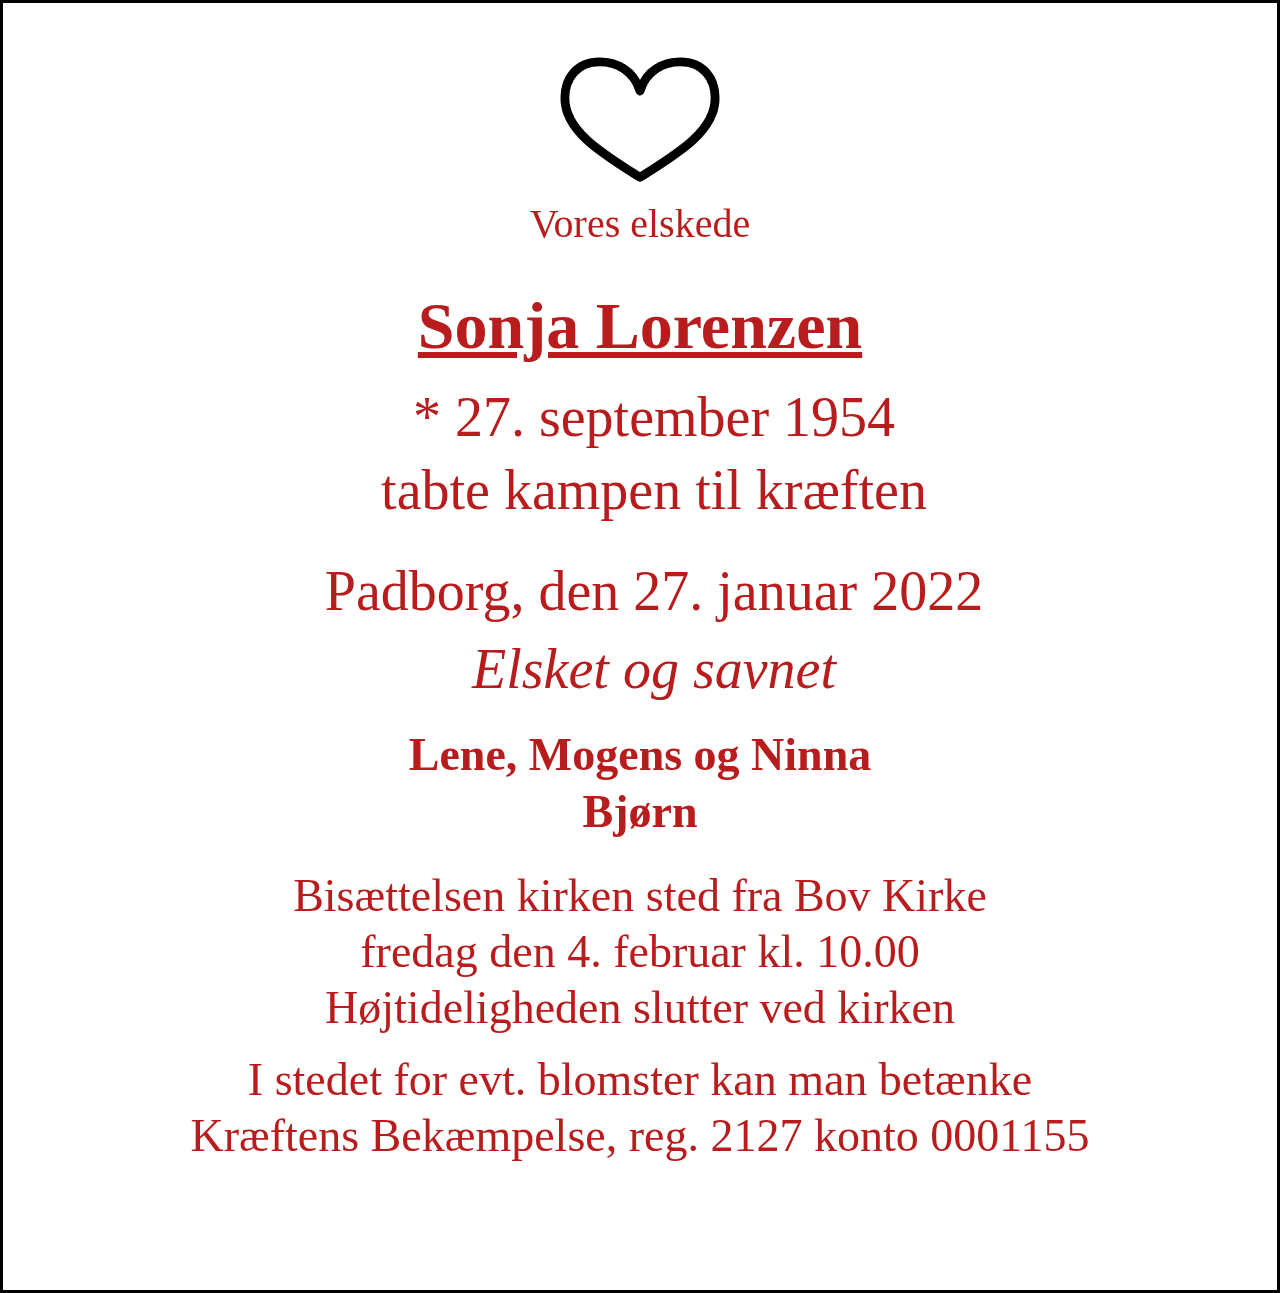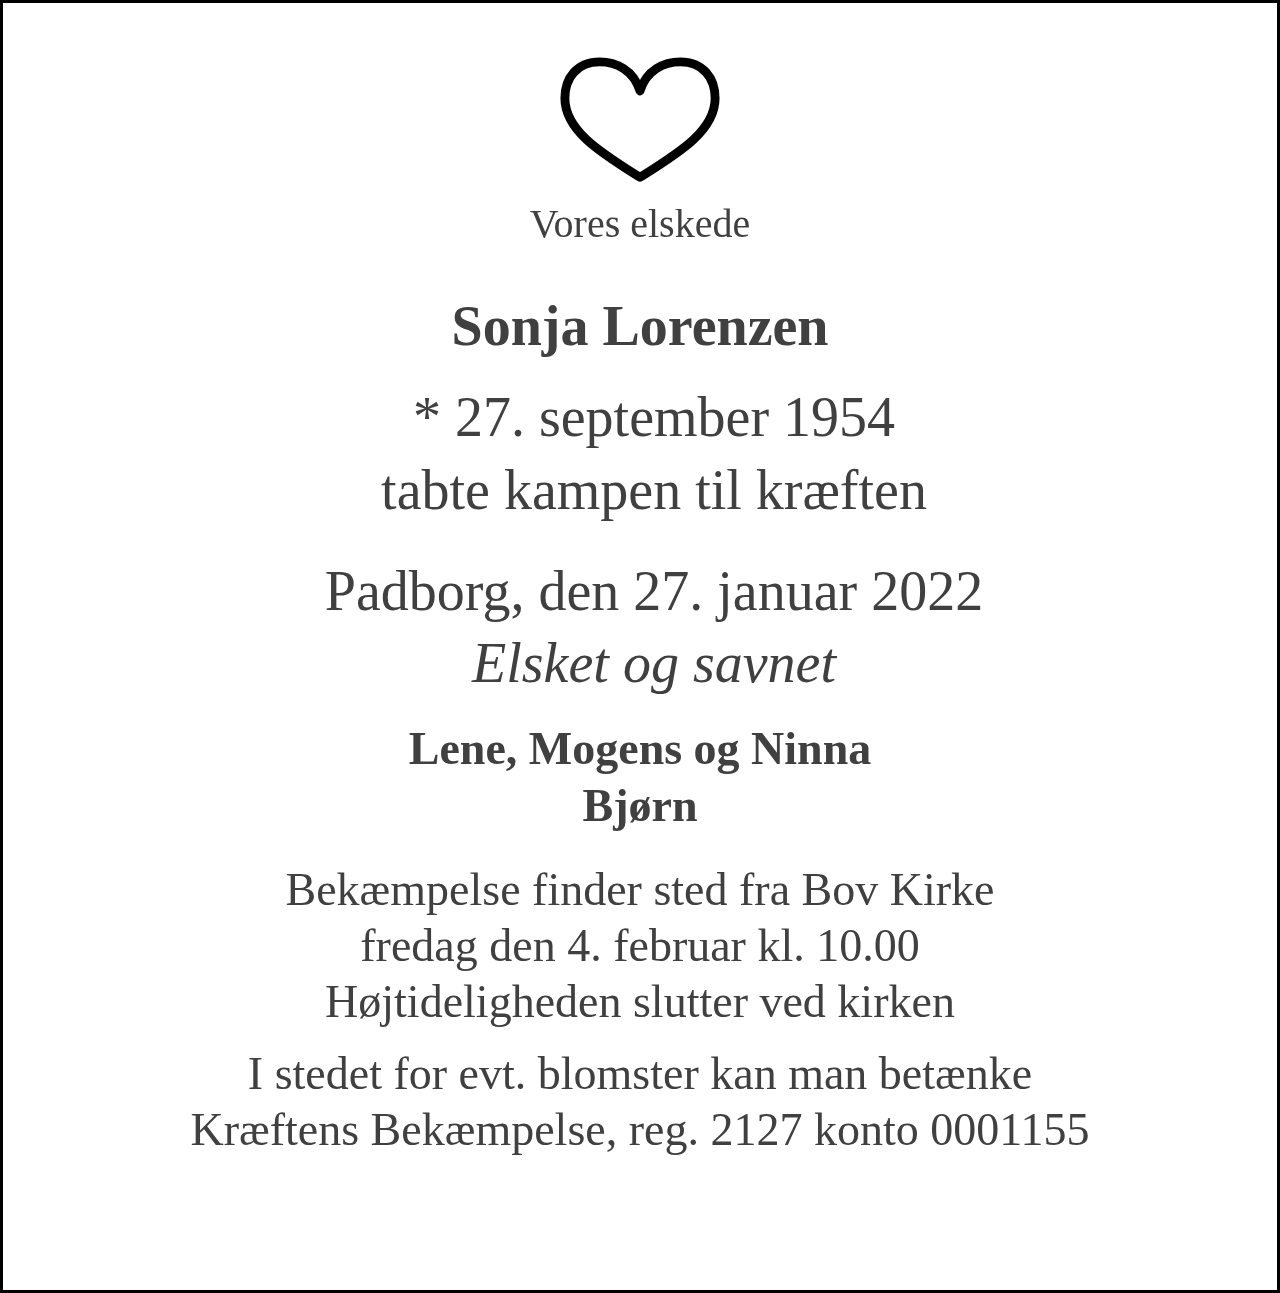--- a/index.html
+++ b/index.html
@@ -7,21 +7,21 @@
     padding: 0;
     background: #ffffff;
   }
   .page {
     position: relative;
     width: 1280px;
     height: 1293px;
     box-sizing: border-box;
     border: 3px solid #000000;
     background: #ffffff;
-    color: #404040;
+    color: #b91c1c;
     font-family: "Liberation Serif", "DejaVu Serif", serif;
     text-align: center;
     overflow: hidden;
   }
   .heart-wrap {
     margin-top: 54px;
     height: 126px;
     display: flex;
     justify-content: center;
     align-items: center;
@@ -35,33 +35,34 @@
     margin: 0;
     padding: 0;
   }
   .intro {
     margin-top: 18px;
     font-size: 40px;
     line-height: 46px;
   }
   .name {
     margin-top: 40px;
-    font-size: 56px;
+    font-size: 66px;
     line-height: 78px;
     font-weight: bold;
+    text-decoration: underline;
   }
   .line {
     font-size: 56px;
     line-height: 53px;
     padding-left: 28px;
   }
   .birth   { margin-top: 26px; }
   .cause   { margin-top: 20px; }
   .place   { margin-top: 48px; }
-  .epitaph { margin-top: 19px; font-style: italic; text-align: center; }
+  .epitaph { margin-top: 25px; font-style: italic; text-align: center; }
   .block {
     font-size: 46px;
     line-height: 57px;
   }
   .mourners { margin-top: 30px; font-weight: bold; }
   .ceremony { margin-top: 28px; line-height: 56px; }
   .donation { margin-top: 16px; line-height: 56px; }
 </style>
 </head>
 <body>
@@ -85,21 +86,21 @@
   <p class="line place">Padborg, den 27. januar 2022</p>
 
   <p class="line epitaph">Elsket og savnet</p>
 
   <div class="block mourners">
     <p>Lene, Mogens og Ninna</p>
     <p>Bjørn</p>
   </div>
 
   <div class="block ceremony">
-    <p>Bekæmpelse finder sted fra Bov Kirke</p>
+    <p>Bisættelsen kirken sted fra Bov Kirke</p>
     <p>fredag den 4. februar kl. 10.00</p>
     <p>Højtideligheden slutter ved kirken</p>
   </div>
 
   <div class="block donation">
     <p>I stedet for evt. blomster kan man betænke</p>
     <p>Kræftens Bekæmpelse, reg. 2127 konto 0001155</p>
   </div>
 
 </div>

